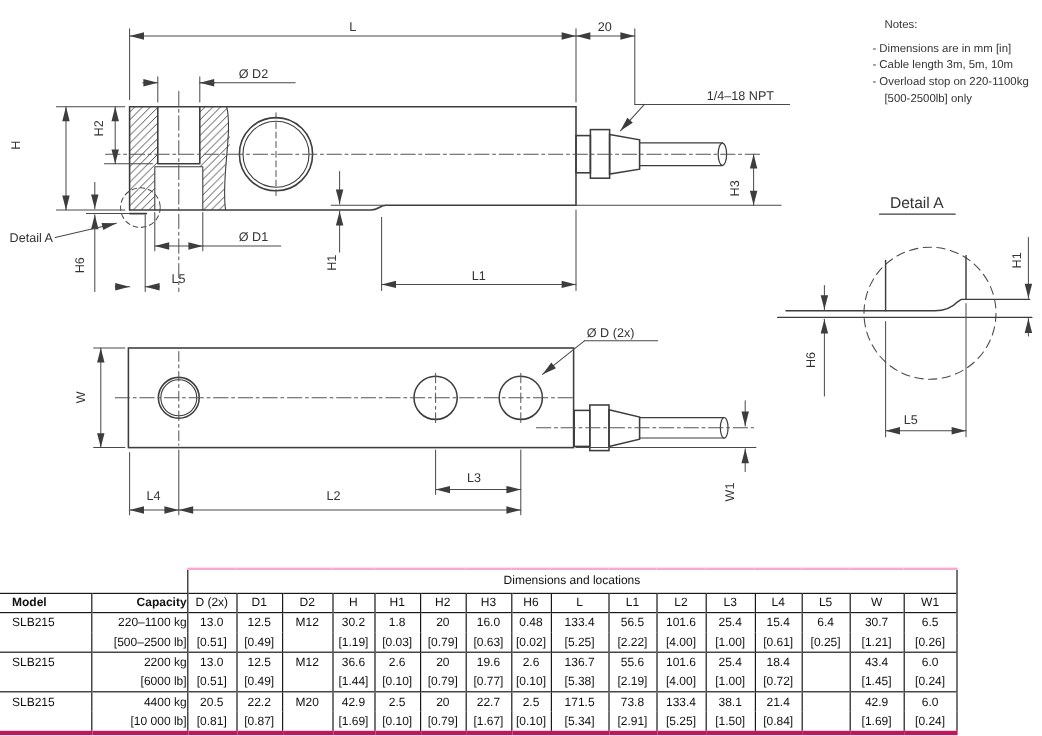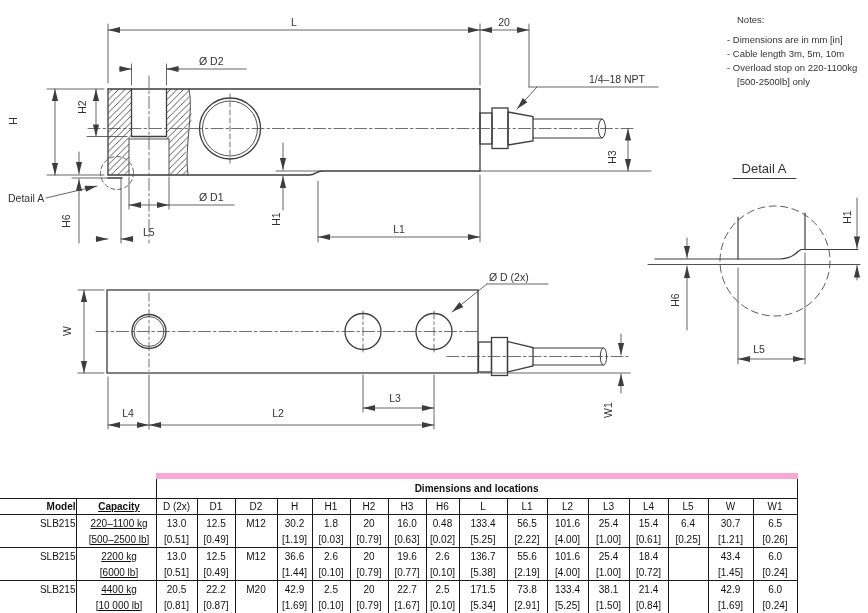--- a/index.html
+++ b/index.html
@@ -8,28 +8,28 @@
   svg text{fill:#333;font-family:"Liberation Sans",sans-serif;}
   .lbl{font-size:10.5px;}
   .sm{font-size:9.5px;}
   .ttl{font-size:13px;}
   
   .spec{position:absolute;left:0;top:473px;border-collapse:collapse;table-layout:fixed;
         width:797px;color:#111;}
   .spec td,.spec th{font:10px "Liberation Sans",sans-serif;height:16px;line-height:15px;
         text-align:center;padding:0;white-space:nowrap;overflow:hidden;font-weight:normal;}
   .spec .b{font-weight:bold;}
-  .spec .al{text-align:right;padding-left:10px;}
-  .spec .ac{text-align:center;padding-left:6px;text-decoration:underline;}
+  .spec .al{text-align:left;padding-left:10px;}
+  .spec .ac{text-align:right;padding-left:6px;}
   .spec .bl{border-left:1px solid #1a1a1a;}
   .spec .br{border-right:1px solid #1a1a1a;}
   .spec .bt{border-top:1px solid #1a1a1a;}
   .spec .bb{border-bottom:4px solid #be185d;}
-  .spec .grp-cell{border-top:6px solid #f9a8d4;border-left:1px solid #1a1a1a;
-        border-right:1px solid #1a1a1a;font-weight:bold;height:19px;}
+  .spec .grp-cell{border-top:2px solid #f9a8d4;border-left:1px solid #1a1a1a;
+        border-right:1px solid #1a1a1a;font-weight:normal;height:19px;}
   .spec .hr th{height:15px;}
 </style>
 </head>
 <body>
 
 <div class="stage">
 
 <svg width="868" height="470" viewBox="0 0 868 470">
   <defs>
     <marker id="ae" markerUnits="userSpaceOnUse" markerWidth="14" markerHeight="8" refX="12.6" refY="4" orient="auto">

